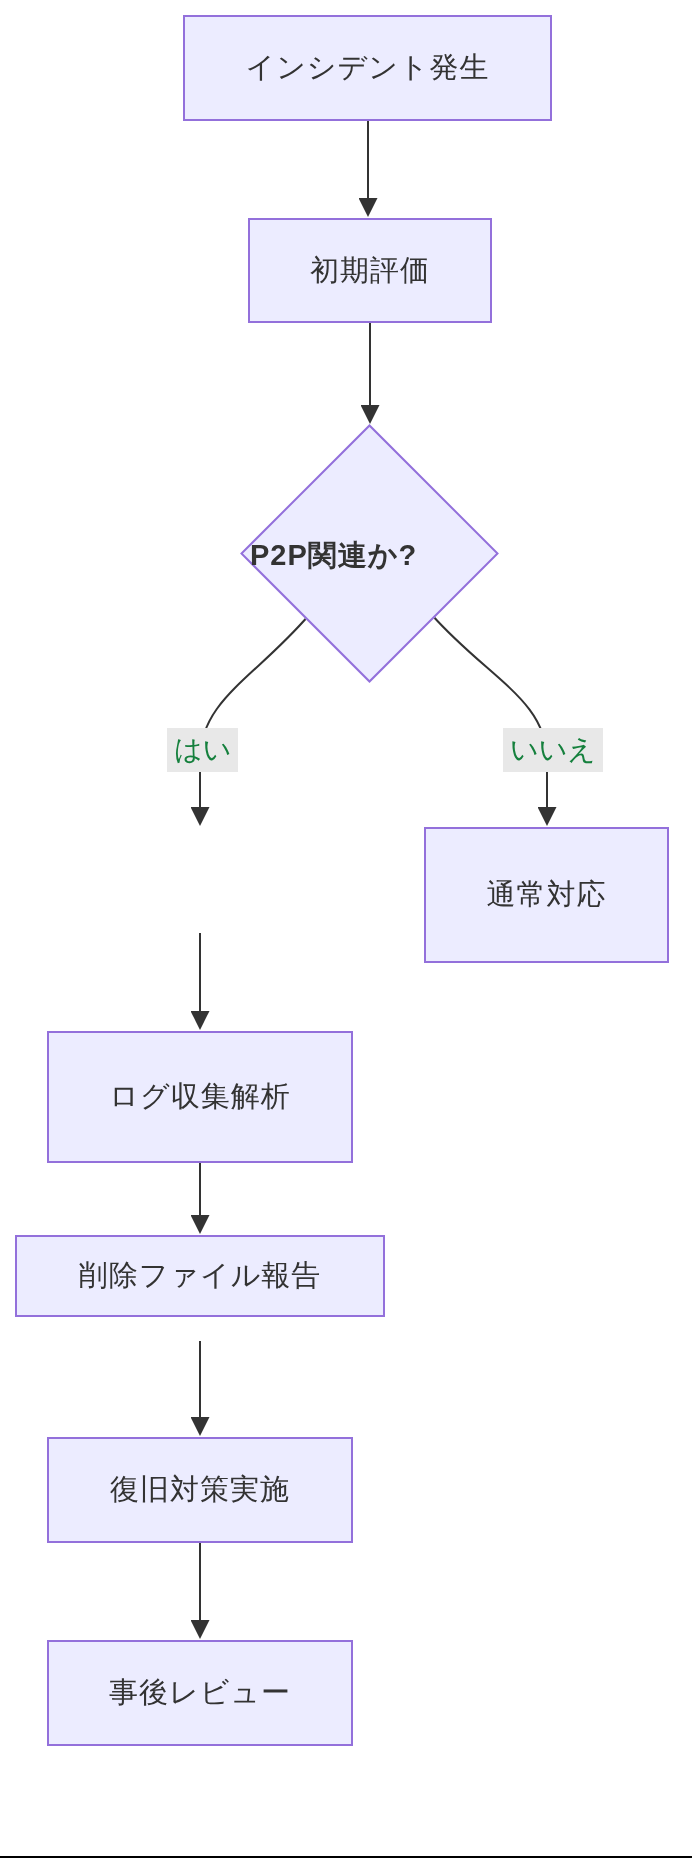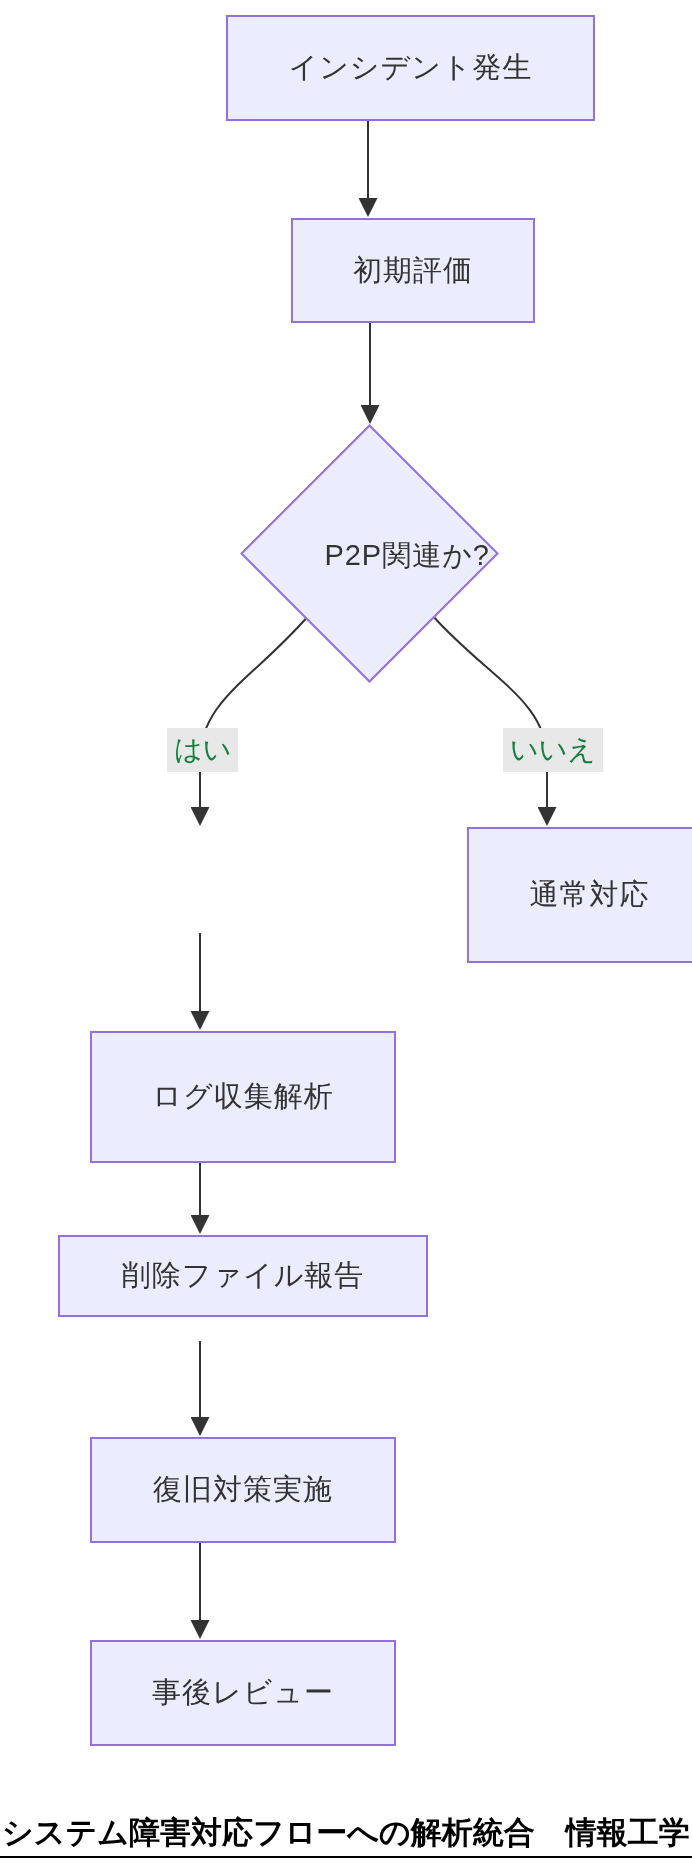--- a/index.html
+++ b/index.html
@@ -29,45 +29,45 @@
     border: 2px solid #9370DB;
     box-sizing: border-box;
     display: flex;
     align-items: center;
     justify-content: center;
     color: #333333;
     font-size: 29px;
     letter-spacing: 1px;
     white-space: nowrap;
     z-index: 2;
-    margin-left: 43px;
   }
   .diamond-shape {
     position: absolute;
     background: #ECECFF;
     border: 2px solid #9370DB;
     box-sizing: border-box;
     width: 183px;
     height: 183px;
     left: 278px;
     top: 462px;
     transform: rotate(45deg);
     z-index: 1;
   }
   .diamond-label {
     position: absolute;
     left: 250px;
     top: 536px;
     width: 240px;
-    text-align: right;
+    text-align: left;
     color: #333333;
     font-size: 29px;
     letter-spacing: 1px;
     white-space: nowrap;
     z-index: 2;
+    font-weight: bold;
   }
   .edge-label {
     position: absolute;
     background: #e8e8e8;
     color: #15803d;
     font-size: 28px;
     padding: 3px 7px;
     white-space: nowrap;
     z-index: 3;
   }
@@ -137,16 +137,15 @@
   <div class="node n-normal">通常対応</div>
 
   <div class="node n-log">ログ収集解析</div>
 
   <div class="node n-deleted">削除ファイル報告</div>
 
   <div class="node n-review">事後レビュー</div>
 
   <div class="node n-recovery">復旧対策実施</div>
 
-  <div class="footer-caption">システム障害対応フローへの解析統合　情報工学</div>
   <div class="footer-divider"></div>
 
 </div>
 
 </body></html>

